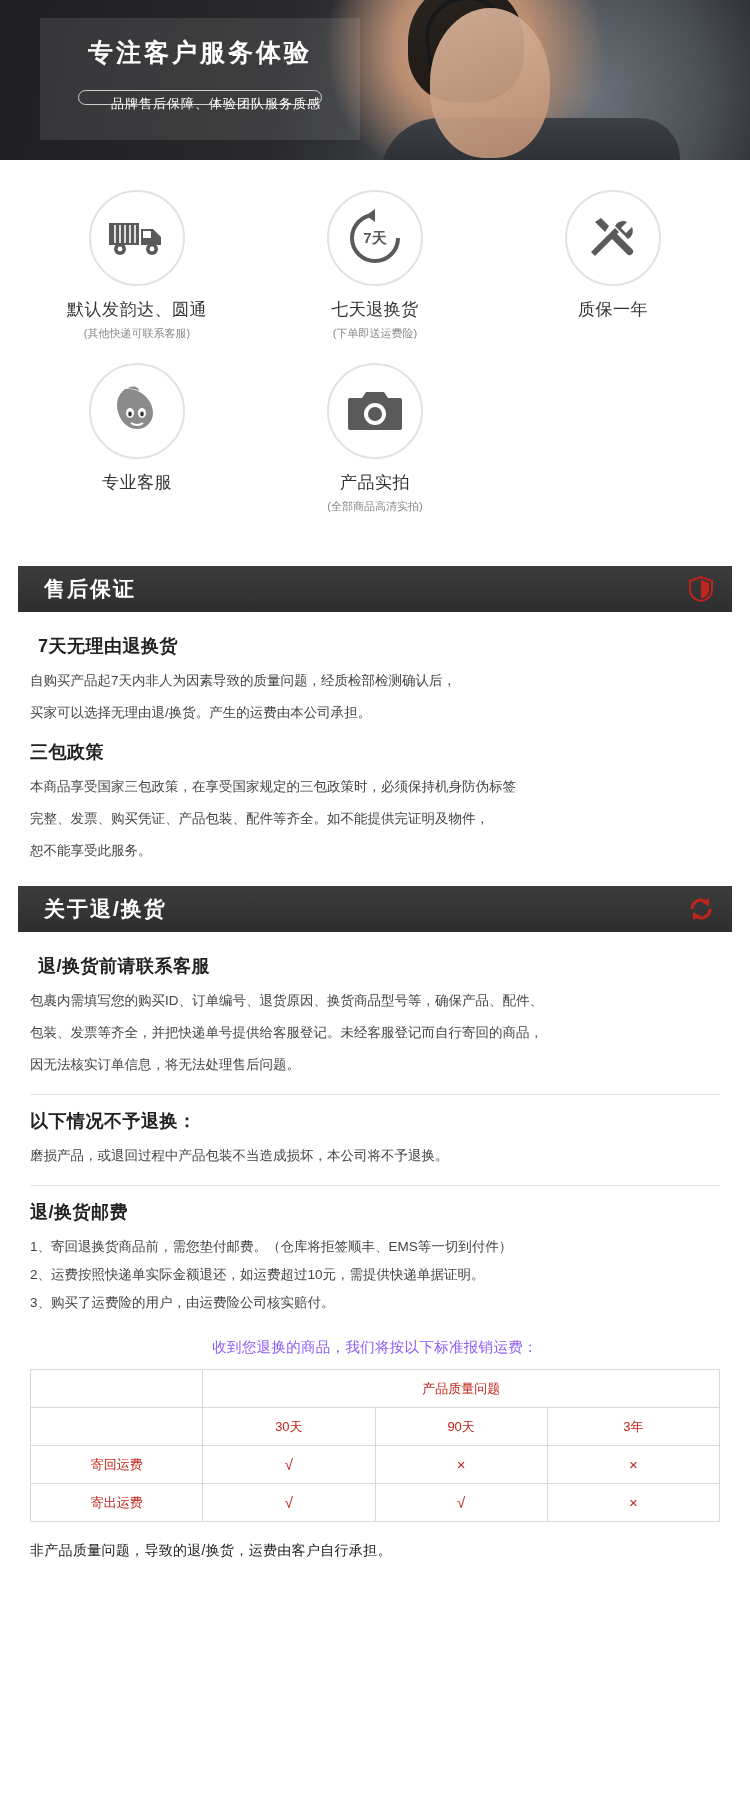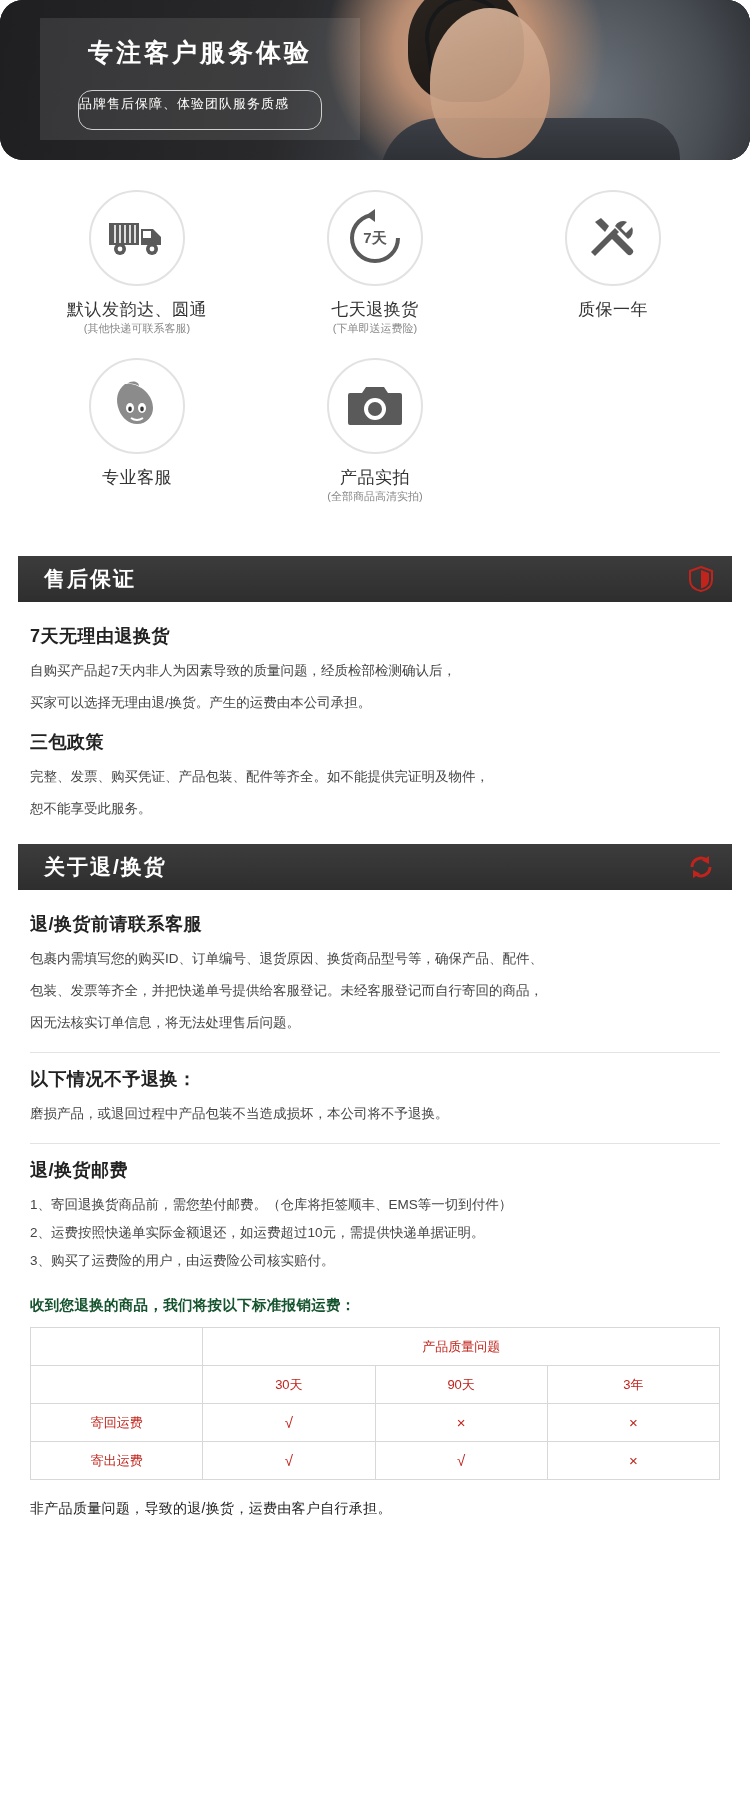--- a/index.html
+++ b/index.html
@@ -14,21 +14,20 @@
     -webkit-font-smoothing: antialiased;
   }
 
   
   .hero {
     position: relative;
     width: 750px;
     height: 160px;
     overflow: hidden;
     background: #000000;
-    border-radius: 23px;
   }
   .hero-photo {
     position: absolute;
     inset: 0;
     background:
       radial-gradient(circle at 62% 30%, #cfa98f 0px, #b98d72 70px, rgba(185,141,114,0) 140px),
       radial-gradient(circle at 78% 60%, #6d737a 0px, #4b5057 120px, rgba(75,80,87,0) 240px),
       linear-gradient(100deg, #1f1f21 0%, #29292b 38%, #3d4147 58%, #25272b 78%, #1b1c1e 100%);
   }
   .hero-photo:after {
@@ -93,23 +92,23 @@
     text-align: center;
     color: #ffffff;
     font-size: 25px;
     font-weight: bold;
     letter-spacing: 3px;
   }
   .hero-sub {
     position: absolute;
     left: 78px; top: 90px;
     width: 244px;
-    height: 40px;
+    height: 15px;
     line-height: 26px;
-    text-align: left;
+    text-align: right;
     color: #ffffff;
     font-size: 13px;
     letter-spacing: 1px;
     border: 1px solid rgba(255,255,255,.75);
     border-radius: 14px;
   }
 
   
   .features {
     padding: 30px 18px 18px;
@@ -132,20 +131,21 @@
   }
   .circle svg { display: block; }
   .f-title {
     font-size: 17px;
     color: #333;
     letter-spacing: .5px;
   }
   .f-sub {
     font-size: 11px;
     color: #888;
+    margin-top: 5px;
   }
 
   
   .bar {
     position: relative;
     height: 46px;
     margin: 12px 18px 0;
     background: linear-gradient(180deg, #3c3c3c, #2e2e2e);
     color: #fff;
     display: flex;
@@ -168,40 +168,41 @@
 
   
   .block { padding: 18px 30px 4px; }
   .h3 {
     font-size: 18px;
     font-weight: bold;
     color: #222;
     margin: 14px 0 10px;
     letter-spacing: .5px;
   }
-  .h3.first { margin-top: 4px; }
+  .h3.first { margin-top: 4px; margin-left: 8px; }
   .p {
     font-size: 13.5px;
     line-height: 26px;
     color: #444;
     margin: 0 0 6px;
   }
   .hr {
     height: 1px;
     background: #e3e3e3;
     margin: 16px 0 4px;
   }
   .list .p { margin-bottom: 2px; }
 
   .tbl-caption {
     font-size: 14.5px;
-    font-weight: bold;
-    color: #14532d;
+    font-weight: normal;
+    color: #8b5cf6;
     margin: 22px 0 12px;
     letter-spacing: .3px;
+    text-align: center;
   }
   table {
     width: 100%;
     border-collapse: collapse;
     table-layout: fixed;
   }
   table td {
     border: 1px solid #d8d8d8;
     height: 38px;
     text-align: center;
@@ -332,20 +333,21 @@
     </svg>
   </span>
 </div>
 
 <div class="block">
   <div class="h3 first">7天无理由退换货</div>
   <p class="p">自购买产品起7天内非人为因素导致的质量问题，经质检部检测确认后，</p>
   <p class="p">买家可以选择无理由退/换货。产生的运费由本公司承担。</p>
 
   <div class="h3">三包政策</div>
+  <p class="p">本商品享受国家三包政策，在享受国家规定的三包政策时，必须保持机身防伪标签</p>
   <p class="p">完整、发票、购买凭证、产品包装、配件等齐全。如不能提供完证明及物件，</p>
   <p class="p">恕不能享受此服务。</p>
 </div>
 
 <div class="bar">
   <span class="bar-title">关于退/换货</span>
   <span class="bar-icon">
     <svg width="26" height="26" viewBox="0 0 26 26">
       <path d="M4 13 a9 9 0 0 1 15 -6.5" fill="none" stroke="#c0241c" stroke-width="3"></path>
       <polygon points="21,2 21,10 14,6.5" fill="#c0241c"></polygon>

